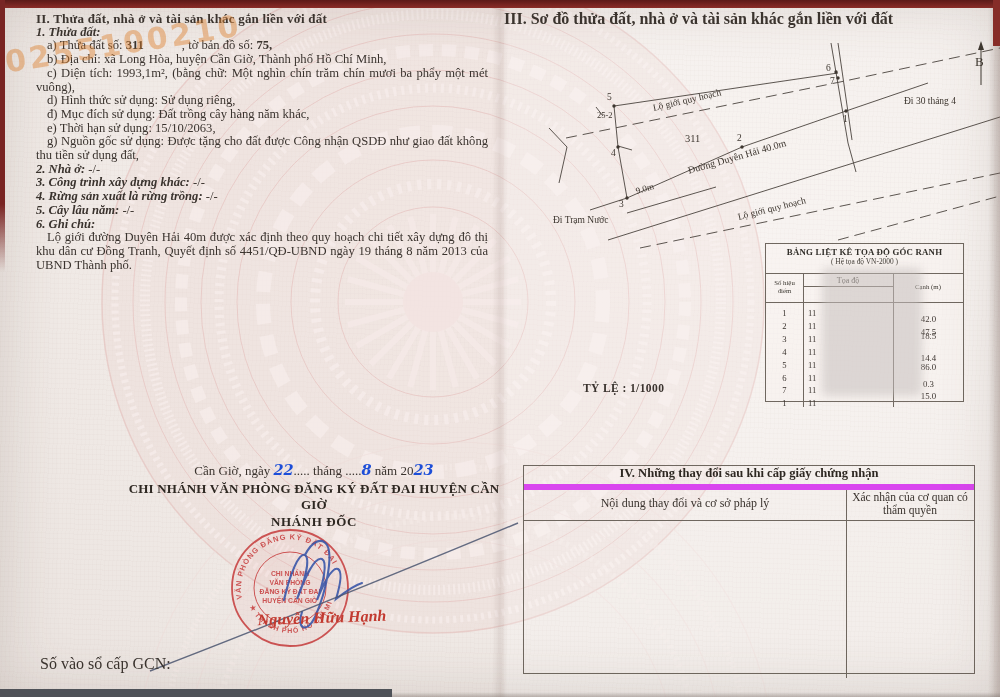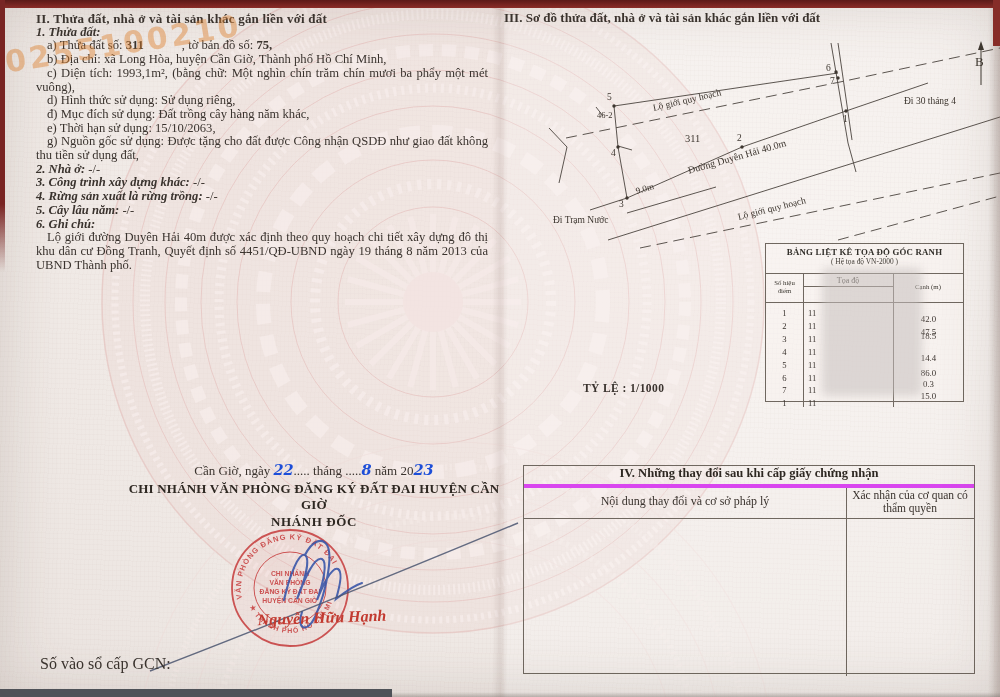--- a/index.html
+++ b/index.html
@@ -32,21 +32,21 @@
   #sig-block{left:128px;top:461px;width:372px;text-align:center;z-index:3;}
   #date-line{font-size:13px;}
   .hand{font-style:italic;font-weight:bold;color:#1d4ed8;font-size:14.5px;font-family:"DejaVu Serif",serif;}
   #office-line{font-weight:bold;font-size:13px;letter-spacing:.2px;margin-top:2px;color:#2e2822;}
   #role-line{font-weight:bold;font-size:13px;letter-spacing:.6px;margin-top:1px;color:#2e2822;}
   #signer-name{left:232px;top:609px;width:180px;text-align:center;font-style:italic;font-weight:bold;
     font-size:16px;color:#c23a30;transform:rotate(-2deg);z-index:3;}
   #registry-line{left:40px;top:655px;font-size:16px;z-index:3;}
 
   
-  #r-heading{left:504px;top:10px;width:482px;font-weight:bold;font-size:13px;z-index:3;}
+  #r-heading{left:504px;top:10px;width:482px;font-weight:bold;font-size:16px;z-index:3;}
   #scale-label{left:583px;top:382px;font-weight:bold;font-size:11.5px;letter-spacing:.4px;z-index:3;}
   .dlab{position:absolute;font-size:9.5px;color:#3d362f;white-space:nowrap;}
   .rot{transform-origin:left center;}
 
   
   #coord-table{left:765px;top:243px;width:197px;height:157px;border:1px solid #6f675f;
     background:rgba(248,243,240,.35);z-index:3;font-size:8.8px;}
   #ct-title{font-weight:bold;text-align:center;padding-top:3px;letter-spacing:.2px;font-size:8.8px;color:#33302b;}
   #ct-sub{text-align:center;font-size:7.4px;border-bottom:1px solid #6f675f;padding-bottom:7px;color:#3a362f;}
   #ct-grid{position:relative;height:133px;}
@@ -56,21 +56,21 @@
   #ct-body{position:absolute;left:0;right:0;top:28px;bottom:0;}
   .crow{position:absolute;height:12.9px;font-size:8.6px;}
   .cid{position:absolute;left:0;width:37px;text-align:center;}
   .cx{position:absolute;left:42px;}
   .cedge{position:absolute;left:128px;width:69px;text-align:center;font-size:8.8px;}
   #blur-patch{left:822px;top:268px;width:100px;height:128px;background:rgba(198,192,190,.55);
     filter:blur(4px);z-index:4;border-radius:6px;}
 
   
   #sec4{left:523px;top:465px;width:450px;height:207px;border:1px solid #6f675f;z-index:3;}
-  #sec4-head{height:18px;border-bottom:4px solid #d946ef;text-align:center;font-weight:bold;font-size:12.6px;color:#2e2822;}
+  #sec4-head{height:18px;border-bottom:6px solid #d946ef;text-align:center;font-weight:bold;font-size:12.6px;color:#2e2822;}
   #sec4-cols{position:relative;height:30px;border-bottom:1px solid #6f675f;}
   #sec4-col1{position:absolute;left:0;width:322px;top:6px;text-align:center;font-size:12px;}
   #sec4-col2{position:absolute;left:322px;width:128px;top:1px;text-align:center;font-size:11.5px;line-height:13px;}
   #sec4-body{position:relative;height:157px;}
   #sec4-div{position:absolute;left:322px;top:0;bottom:0;border-left:1px solid #6f675f;}
 
   
   #edge-top{left:0;top:0;width:1000px;height:8px;background:linear-gradient(#5c1514,#8f2a26);z-index:5;}
   #edge-left{left:0;top:0;width:5px;height:272px;background:linear-gradient(#7c2120 75%,rgba(124,33,32,0));z-index:5;}
   #edge-right-red{right:0;top:0;width:7px;height:46px;background:#8c2a26;z-index:5;}
@@ -162,21 +162,21 @@
   <div id="role-line">NHÁNH ĐỐC</div>
 </div>
 <div id="signer-name" class="abs">Nguyễn Hữu Hạnh</div>
 <div id="registry-line" class="abs">Số vào sổ cấp GCN:</div>
 
 <div id="r-heading" class="abs layer">III. Sơ đồ thửa đất, nhà ở và tài sản khác gắn liền với đất</div>
 <div id="scale-label" class="abs layer">TỶ LỆ : 1/1000</div>
 
 <div class="layer">
   <span class="dlab" style="left:607px;top:92px;">5</span>
-  <span class="dlab" style="left:597px;top:110px;font-size:8.5px;">46-2</span>
+  <span class="dlab" style="left:597px;top:110px;font-size:8.5px;">25-2</span>
   <span class="dlab" style="left:611px;top:148px;">4</span>
   <span class="dlab" style="left:619px;top:199px;">3</span>
   <span class="dlab" style="left:737px;top:133px;">2</span>
   <span class="dlab" style="left:843px;top:114px;">1</span>
   <span class="dlab" style="left:826px;top:63px;">6</span>
   <span class="dlab" style="left:830px;top:76px;">7</span>
   <span class="dlab" style="left:685px;top:133px;font-size:10.5px;">311</span>
   <span class="dlab rot" style="left:636px;top:186px;font-size:9px;transform:rotate(-16deg);">9.0m</span>
   <span class="dlab rot" style="left:688px;top:165px;font-size:10px;transform:rotate(-16deg);">Đường Duyên Hải 40.0m</span>
   <span class="dlab rot" style="left:653px;top:103px;transform:rotate(-13deg);">Lộ giới quy hoạch</span>
@@ -230,21 +230,21 @@
           <span class="cx">11</span>
         </div>
       <div class="crow" style="top:96.3px;left:0;right:0;">
           <span class="cid">1</span>
           <span class="cx">11</span>
         </div>
       <span class="cedge" style="top:12px;">42.0</span>
       <span class="cedge" style="top:24.9px;">47.5</span>
       <span class="cedge" style="top:29px;">18.5</span>
       <span class="cedge" style="top:50.7px;">14.4</span>
-      <span class="cedge" style="top:66px;">86.0</span>
+      <span class="cedge" style="top:60px;">86.0</span>
       <span class="cedge" style="top:76.5px;">0.3</span>
       <span class="cedge" style="top:89.4px;">15.0</span>
     </div>
   </div>
 </div>
 <div id="blur-patch" class="abs"></div>
 
 <div id="sec4" class="abs">
   <div id="sec4-head">IV. Những thay đổi sau khi cấp giấy chứng nhận</div>
   <div id="sec4-cols">

